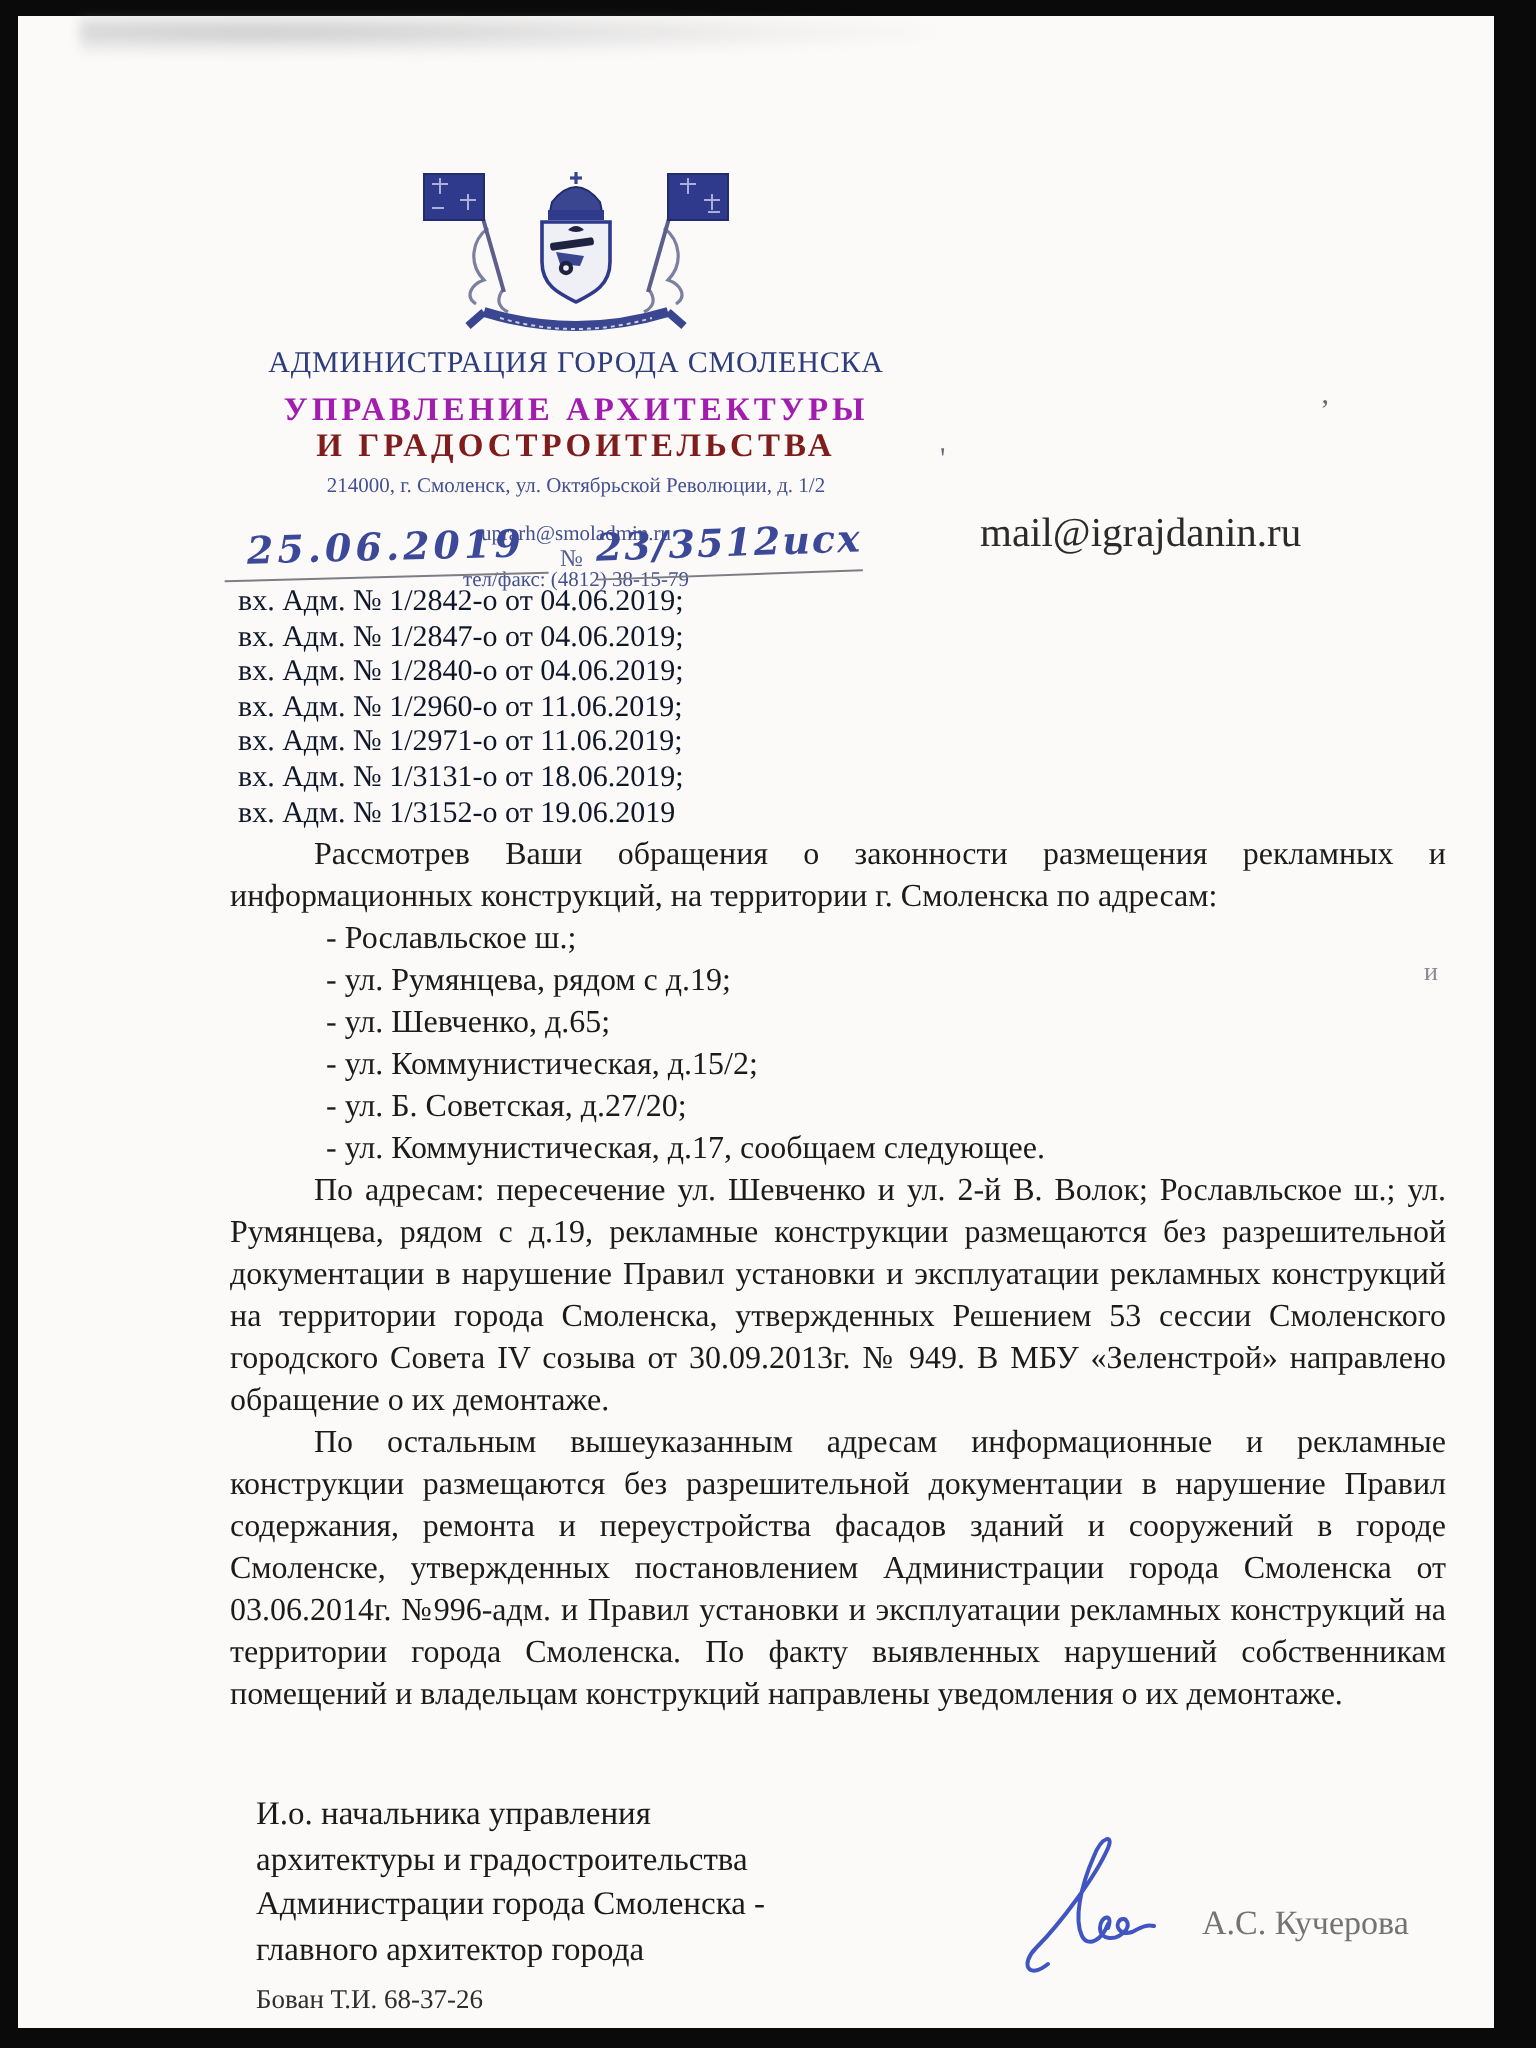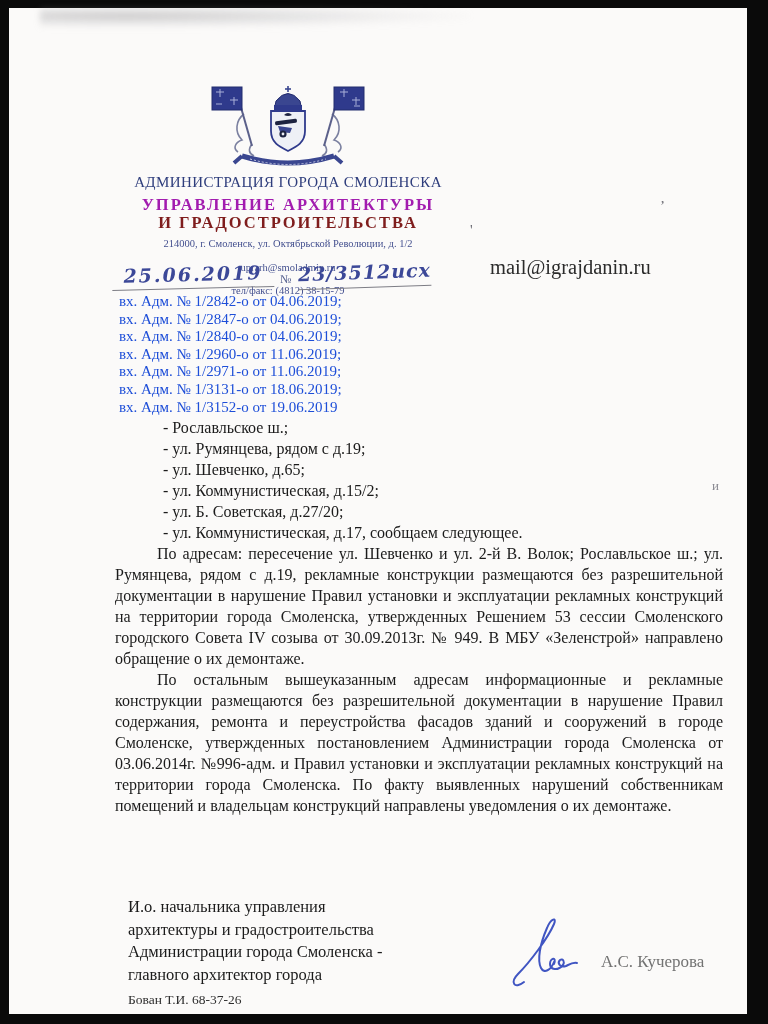--- a/index.html
+++ b/index.html
@@ -40,21 +40,21 @@
     border-bottom:1.5px solid #7d7d85;padding-bottom:4px;
     font-family:"DejaVu Serif",serif;font-style:italic;font-weight:bold;
     font-size:19px;color:#3c4898;letter-spacing:1px;transform:rotate(-2deg);white-space:nowrap;
   }
   .mail-right{position:absolute;left:470px;top:256px;font-size:20.5px;color:#2b2b2b;margin-left:20px;}
   .artifact{position:absolute;color:#6a6a72;}
   .a1{left:660px;top:198px;font-size:15px;}
   .a2{left:470px;top:222px;font-size:15px;}
   .a3{left:712px;top:478px;font-size:13px;color:#8a8a92;}
   
-  .incoming{position:absolute;left:119px;top:293px;font-size:15px;line-height:17.6px;color:#1d4ed8;}
+  .incoming{position:absolute;left:119px;top:293px;font-size:15px;line-height:17.6px;color:#0f172a;}
   
   .docbody{position:absolute;left:115px;top:417px;width:608px;font-size:16px;line-height:21px;color:#1b1b1b;}
   .docbody p{margin:0;text-indent:42px;text-align:justify;}
   .addr-list div{padding-left:48px;}
   
   .sig-block{position:absolute;left:128px;top:896px;font-size:16.5px;line-height:22.5px;color:#1b1b1b;}
   .sig-scribble{position:absolute;left:508px;top:912px;}
   .sig-name{position:absolute;left:601px;top:952px;font-size:17px;color:#737373;}
   .executor{position:absolute;left:128px;top:992px;font-size:13.5px;color:#2e2e2e;}
 </style>
@@ -130,20 +130,21 @@
   <div>вх. Адм.  № 1/2842-о от 04.06.2019;</div>
   <div>вх. Адм.  № 1/2847-о от 04.06.2019;</div>
   <div>вх. Адм.  № 1/2840-о от 04.06.2019;</div>
   <div>вх. Адм.  № 1/2960-о от 11.06.2019;</div>
   <div>вх. Адм.  № 1/2971-о от 11.06.2019;</div>
   <div>вх. Адм.  № 1/3131-о от 18.06.2019;</div>
   <div>вх. Адм.  № 1/3152-о от 19.06.2019</div>
 </div>
 
 <div class="docbody">
+  <p>Рассмотрев Ваши обращения о законности размещения рекламных и информационных конструкций, на территории г. Смоленска по адресам:</p>
   <div class="addr-list">
     <div>- Рославльское ш.;</div>
     <div>- ул. Румянцева, рядом с д.19;</div>
     <div>- ул. Шевченко, д.65;</div>
     <div>- ул. Коммунистическая, д.15/2;</div>
     <div>- ул. Б. Советская, д.27/20;</div>
     <div>- ул. Коммунистическая, д.17, сообщаем следующее.</div>
   </div>
   <p>По адресам: пересечение ул. Шевченко и ул. 2-й В. Волок; Рославльское ш.; ул. Румянцева, рядом с д.19, рекламные конструкции размещаются без разрешительной документации в нарушение Правил установки и эксплуатации рекламных конструкций на территории города Смоленска, утвержденных Решением 53 сессии Смоленского городского Совета IV созыва от 30.09.2013г. № 949. В МБУ «Зеленстрой» направлено обращение о их демонтаже.</p>
   <p>По остальным вышеуказанным адресам информационные и рекламные конструкции размещаются без разрешительной документации в нарушение Правил содержания, ремонта и переустройства фасадов зданий и сооружений в городе Смоленске, утвержденных постановлением Администрации города Смоленска от 03.06.2014г. №996-адм. и Правил установки и эксплуатации рекламных конструкций на территории города Смоленска. По факту выявленных нарушений собственникам помещений и владельцам конструкций направлены уведомления о их демонтаже.</p>

